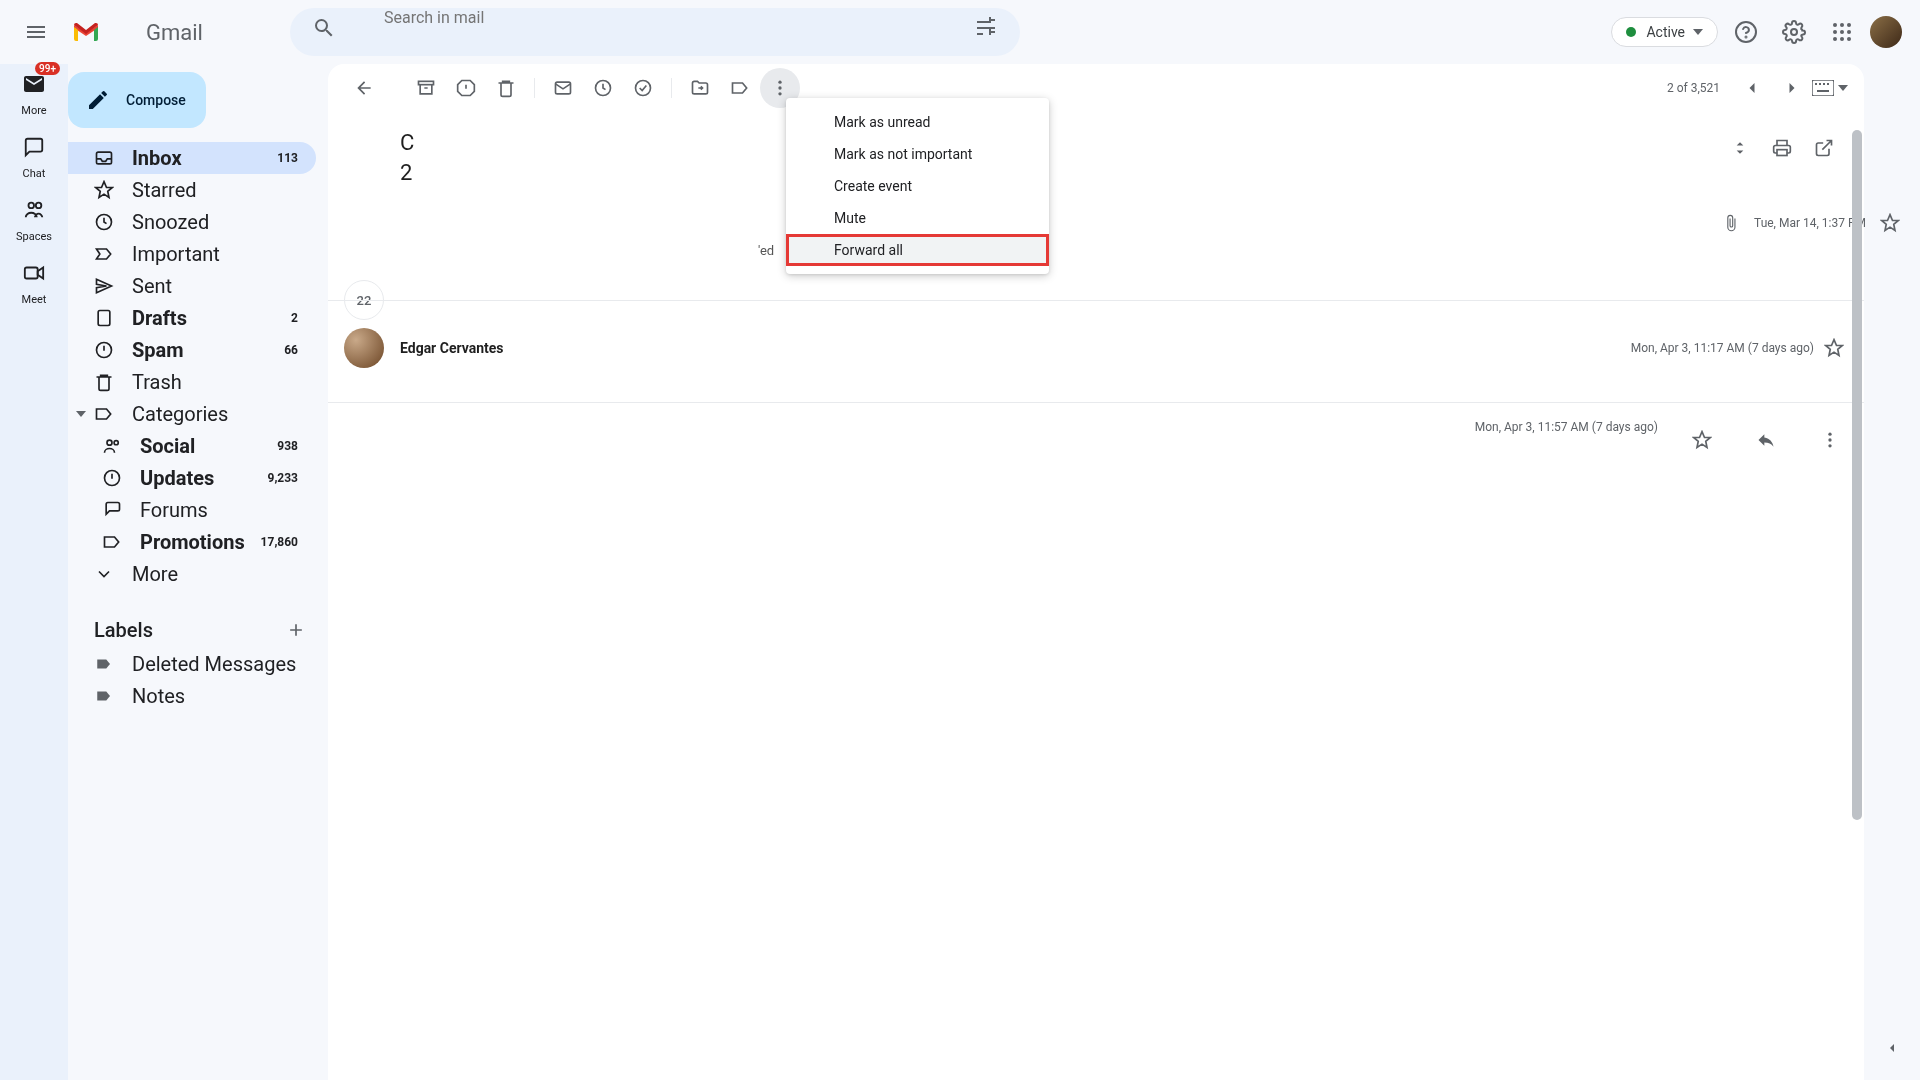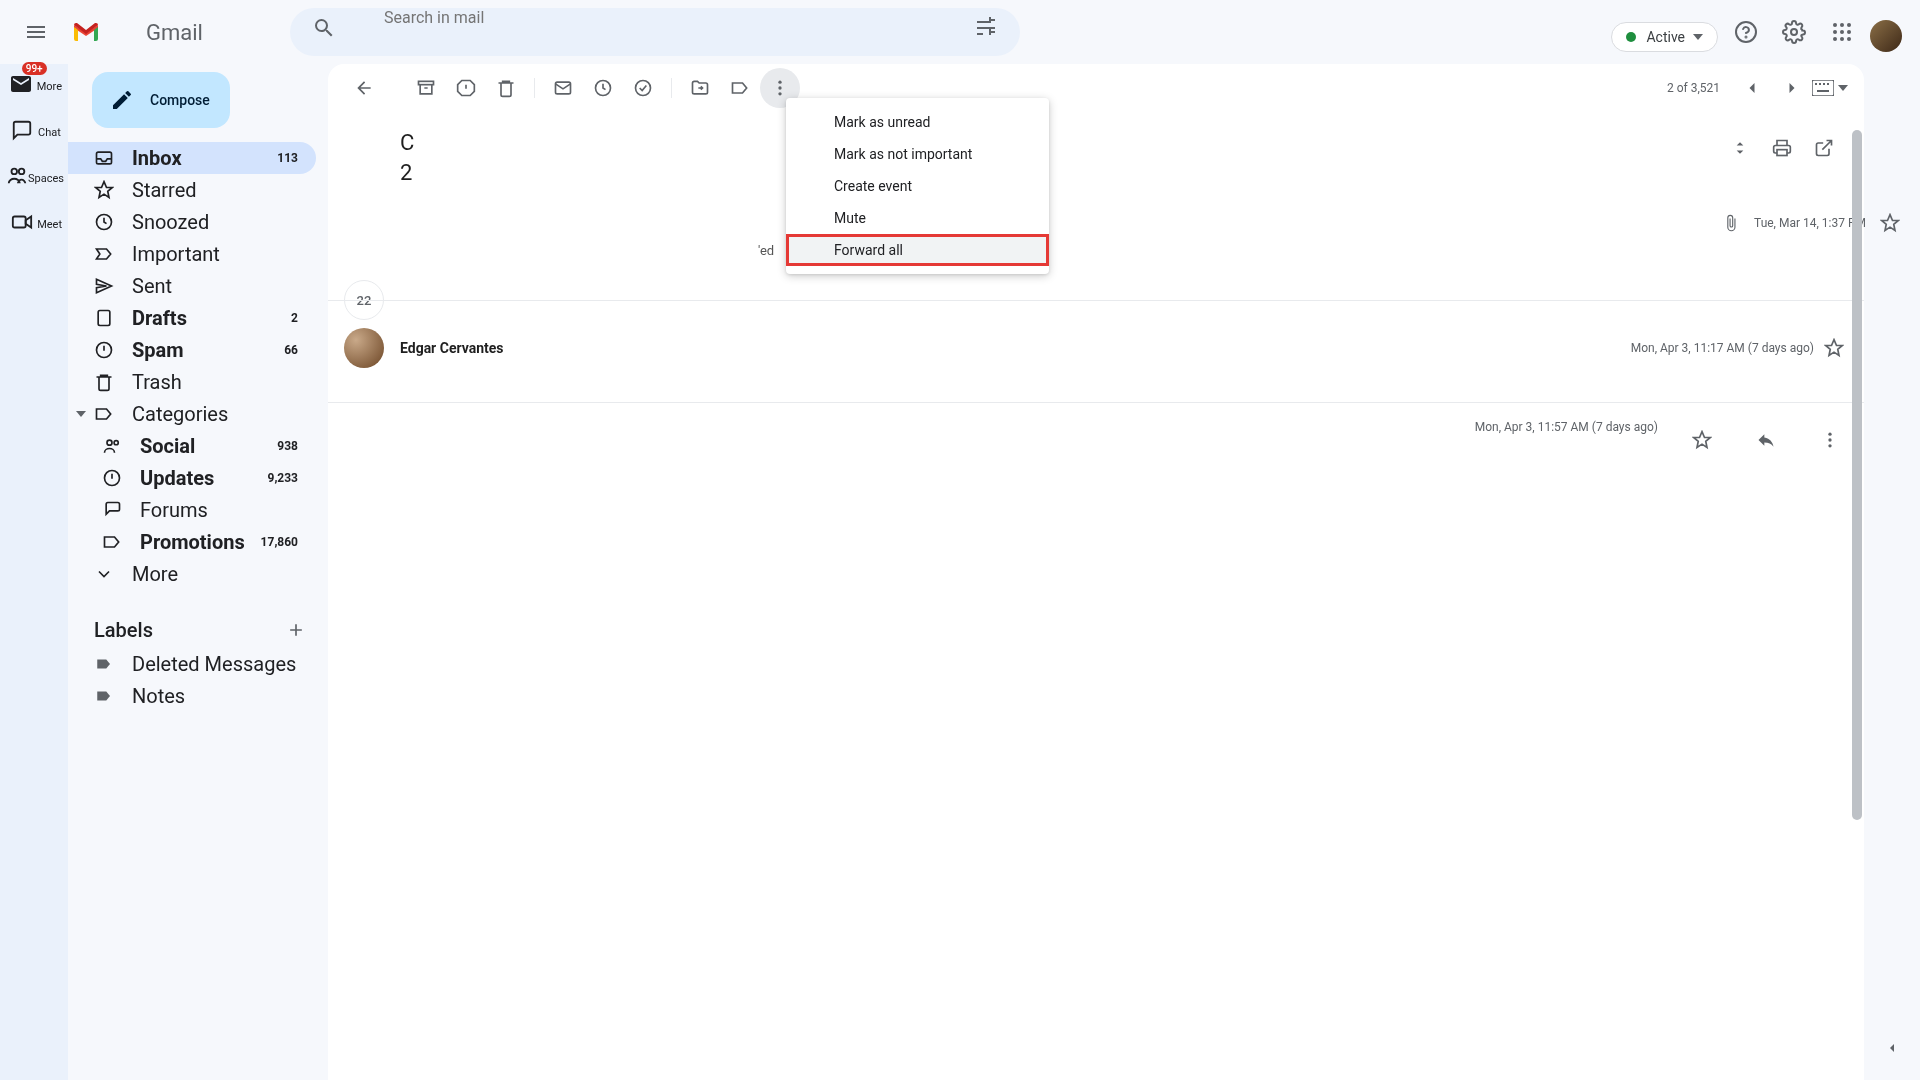--- a/index.html
+++ b/index.html
@@ -7,38 +7,38 @@
 
 
 .header { height: 64px; display: flex; align-items: center; padding: 0 8px; }
 .menu-btn { width: 48px; height: 48px; display: flex; align-items: center; justify-content: center; border-radius: 50%; cursor: pointer; margin-left: 4px; }
 .logo-area { display: flex; align-items: center; margin-left: 12px; width: 218px; gap: 40px; }
 .gmail-text { font-size: 22px; color: #5f6368; margin-left: 6px; }
 .search-bar { flex: 0 0 730px; height: 48px; background: #eaf1fb; border-radius: 28px; display: flex; align-items: flex-start; padding: 0 14px; gap: 40px; }
 .search-icon-w { width: 40px; height: 40px; display: flex; align-items: center; justify-content: center; }
 .search-input { border: none; background: transparent; font-size: 16px; color: #5f6368; flex: 1; outline: none; }
 .search-filter { width: 40px; height: 40px; display: flex; align-items: center; justify-content: center; cursor: pointer; }
-.header-right { display: flex; align-items: flex-end; margin-left: auto; gap: 8px; padding-right: 10px; }
+.header-right { display: flex; align-items: center; margin-left: auto; gap: 8px; padding-right: 10px; }
 .active-pill { display: flex; align-items: center; border: 1px solid #dadce0; border-radius: 20px; padding: 6px 14px; cursor: pointer; background: #fff; }
 .green-dot { width: 10px; height: 10px; background: #1e8e3e; border-radius: 50%; margin-right: 10px; }
 .active-text { font-size: 14px; color: #3c4043; }
 .dd-caret { margin-left: 8px; }
 .hdr-icon { width: 40px; height: 40px; display: flex; align-items: center; justify-content: center; cursor: pointer; border-radius: 50%; }
 .avatar { width: 32px; height: 32px; border-radius: 50%; background: linear-gradient(135deg,#8b6f47 0%,#3d2817 100%); cursor: pointer; }
 
 
 .left-rail { position: absolute; left: 0; top: 64px; width: 68px; height: calc(100% - 64px); background: #eaf1fb; display: flex; flex-direction: column; align-items: center; padding-top: 4px; }
-.rail-item { width: 56px; display: flex; flex-direction: row; align-items: center; margin-bottom: 14px; cursor: pointer; position: relative; }
+.rail-item { width: 56px; display: flex; flex-direction: column; align-items: center; margin-bottom: 14px; cursor: pointer; position: relative; }
 .rail-ico-wrap { width: 32px; height: 32px; display: flex; align-items: center; justify-content: center; border-radius: 8px; position: relative; }
 .rail-label { font-size: 11px; color: #202124; margin-top: 4px; }
 .rail-badge { position: absolute; top: -6px; right: -10px; background: #d93025; color: #fff; font-size: 10px; padding: 1px 4px; border-radius: 8px; font-weight: 500; }
 
 
 .sidebar { position: absolute; left: 68px; top: 64px; width: 260px; height: calc(100% - 64px); padding-top: 8px; }
-.compose-btn { margin-left: 24px; width: 138px; height: 56px; background: #c2e7ff; border-radius: 16px; display: flex; align-items: center; cursor: pointer; padding-left: 18px; }
+.compose-btn { margin-left: 0; width: 138px; height: 56px; background: #c2e7ff; border-radius: 16px; display: flex; align-items: center; cursor: pointer; padding-left: 18px; }
 .compose-txt { font-size: 14px; color: #001d35; font-weight: 500; margin-left: 16px; }
 .nav-list { margin-top: 14px; }
 .nav-row { height: 32px; display: flex; align-items: center; padding-left: 26px; padding-right: 18px; cursor: pointer; border-radius: 0 16px 16px 0; margin-right: 12px; position: relative; }
 .nav-row.active { background: #d3e3fd; font-weight: 700; }
 .nav-row.bold { font-weight: 700; }
 .nav-ico { width: 20px; height: 20px; display: flex; align-items: center; justify-content: center; }
 .nav-text { margin-left: 18px; font-size: 20px; color: #202124; }
 .nav-count { margin-left: auto; font-size: 12px; color: #202124; }
 .cat-caret { position: absolute; left: 8px; }
 .labels-hdr { display: flex; align-items: center; justify-content: space-between; padding: 0 16px 0 26px; height: 36px; margin-top: 22px; }

